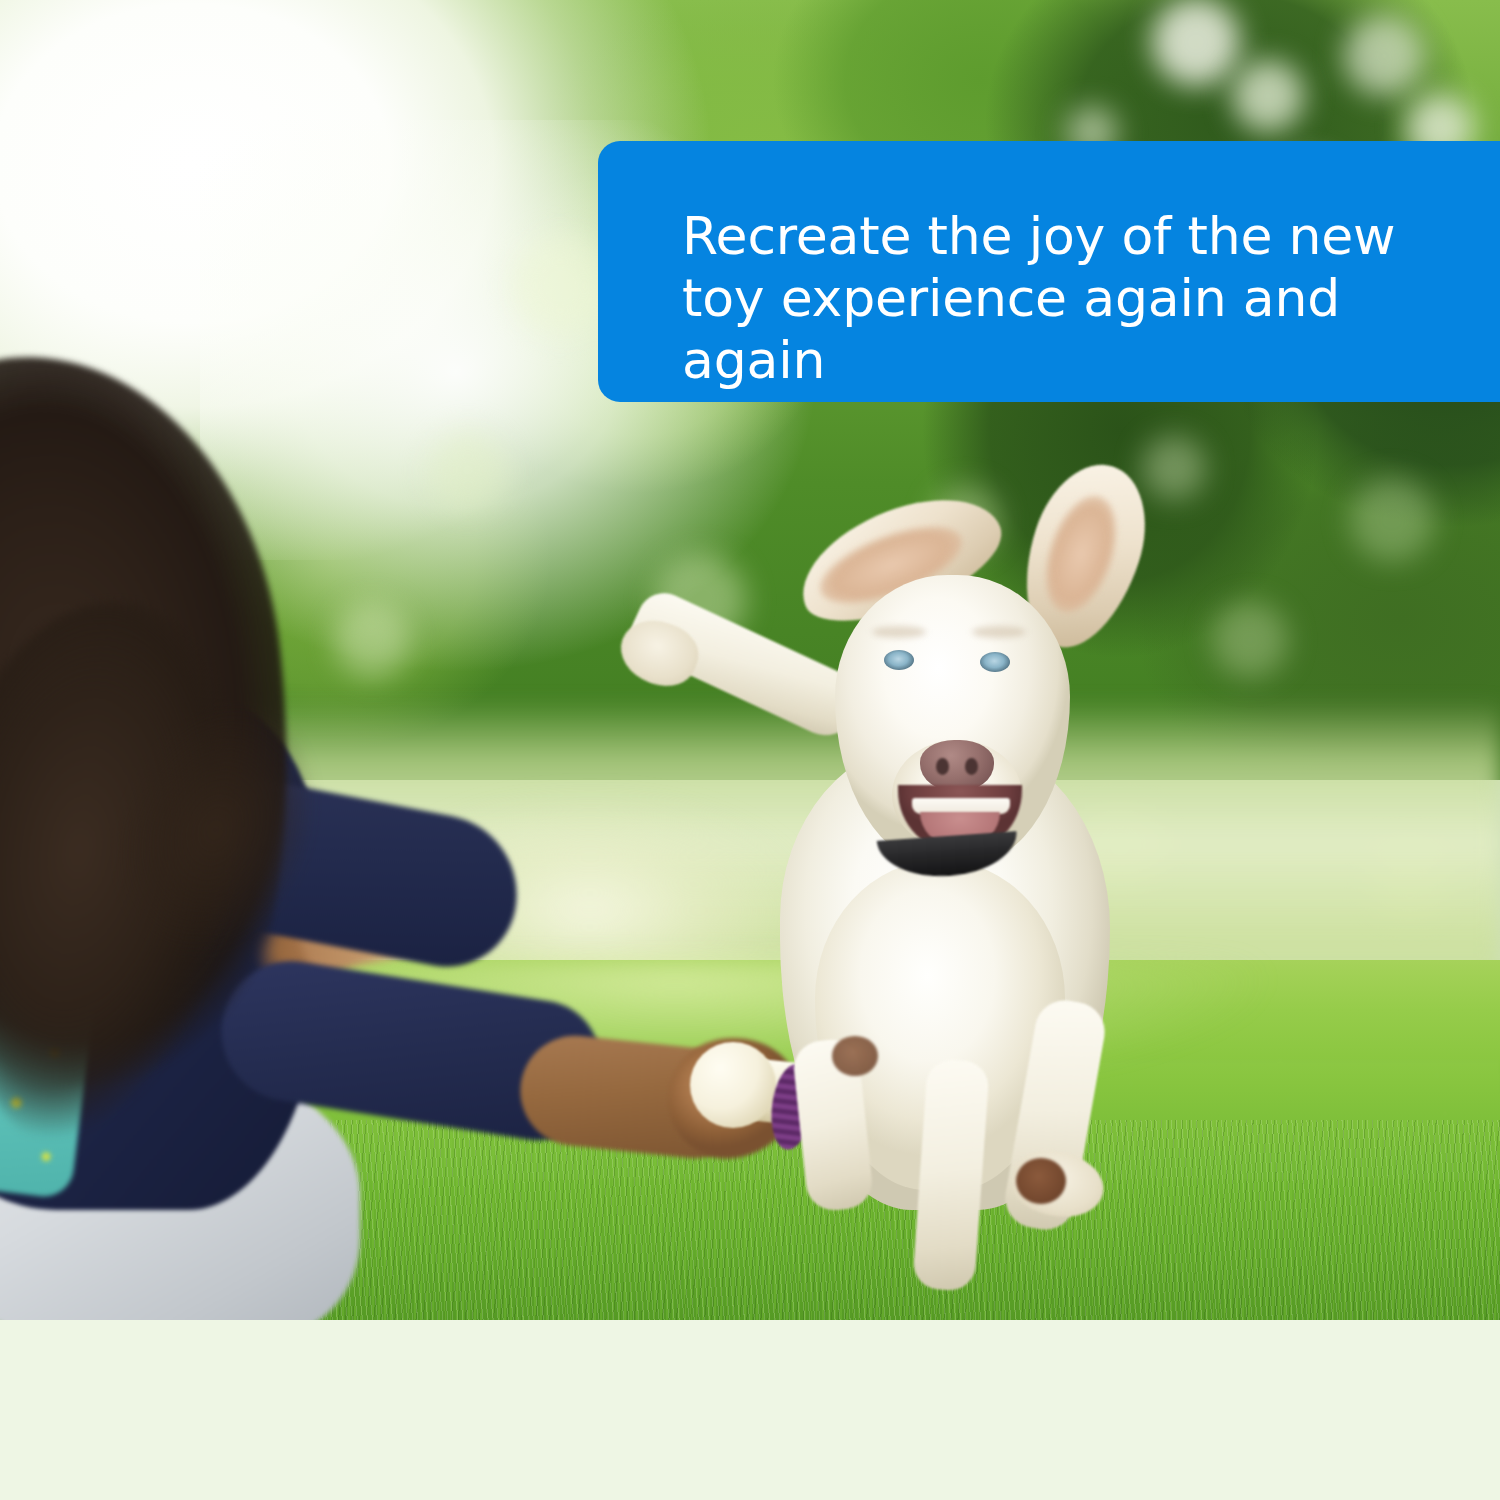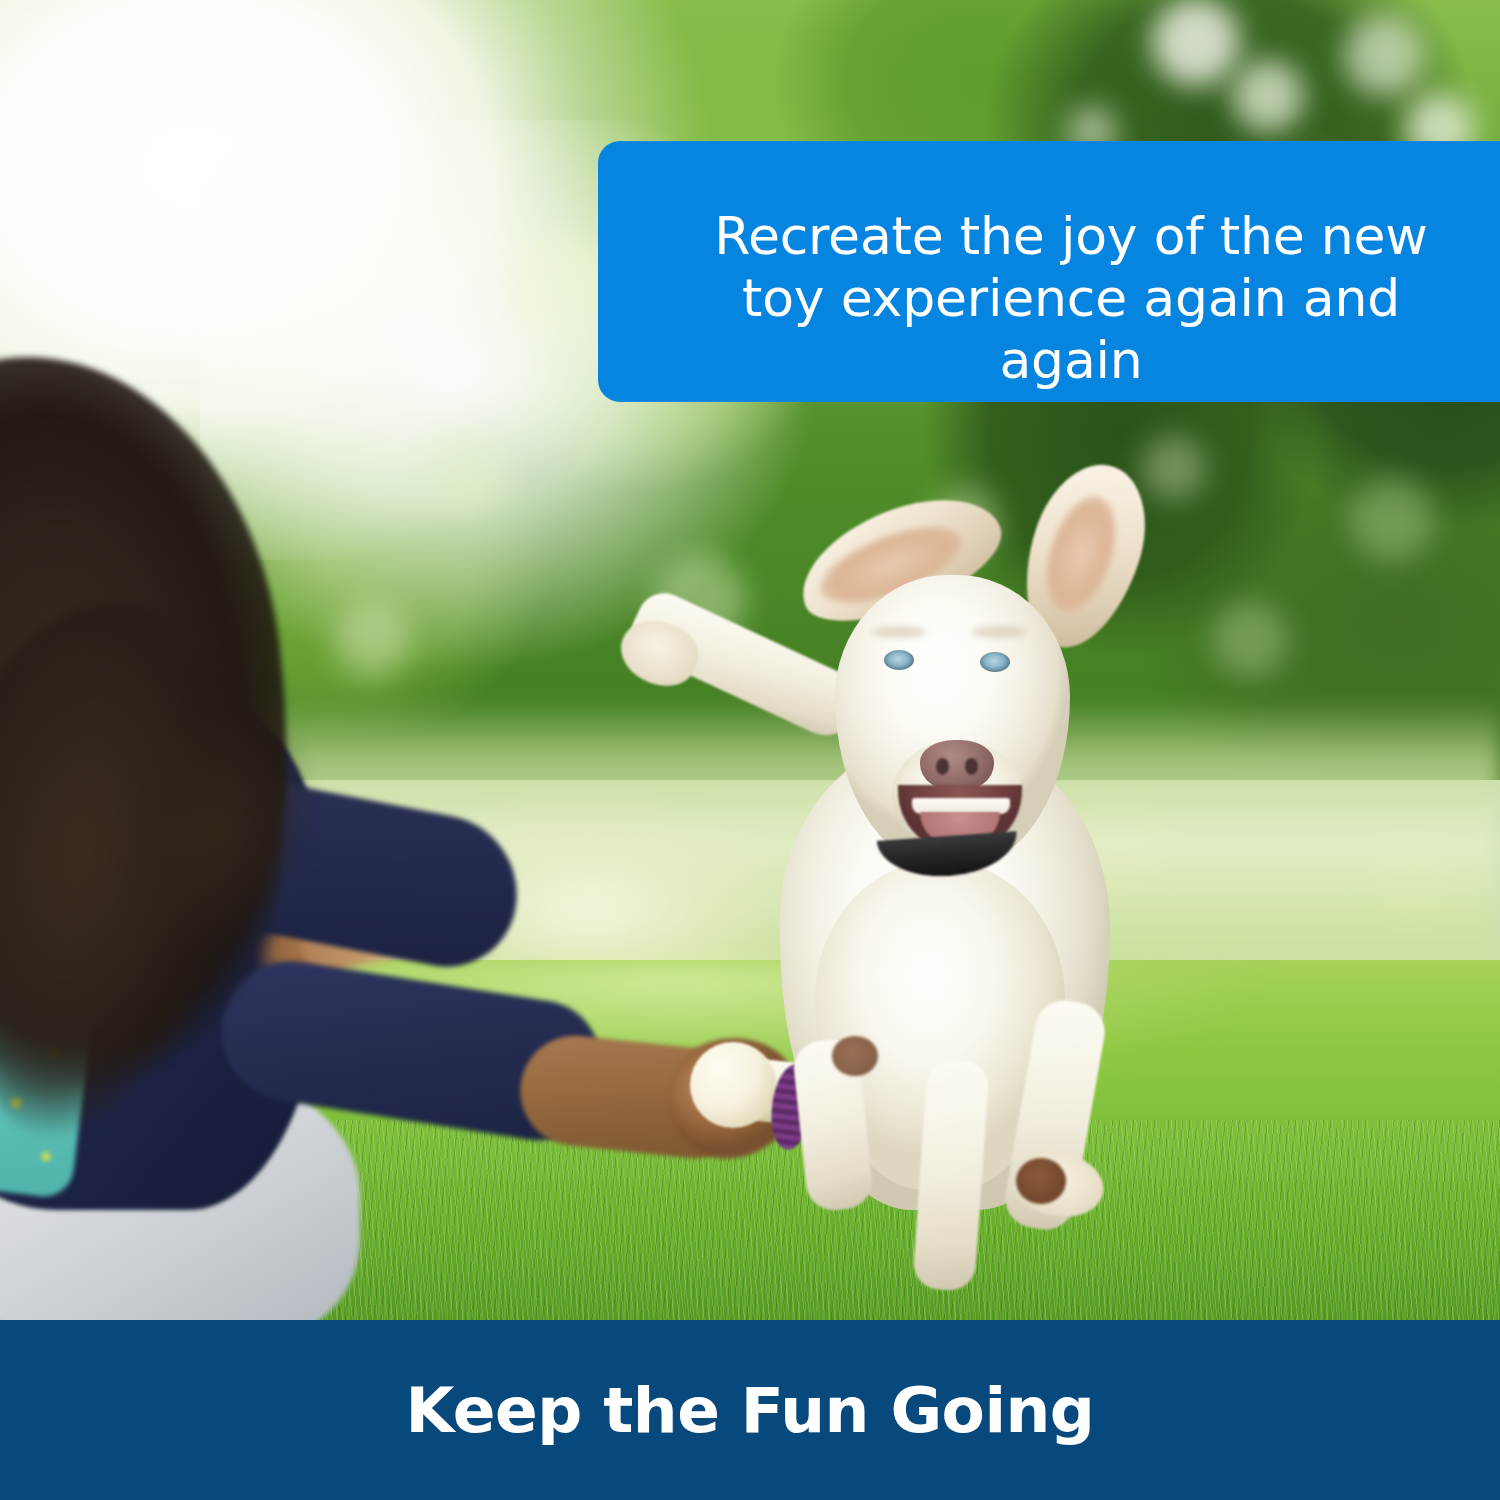--- a/index.html
+++ b/index.html
@@ -422,21 +422,20 @@
   }
 
   
   .callout {
     position: absolute;
     left: 598px; top: 141px;
     width: 902px; height: 261px;
     border-radius: 22px 0 0 22px;
     box-sizing: border-box;
     padding: 64px 40px 12px 84px;
-    text-align: center;
   }
   .callout-text {
     margin: 0;
     color: #ffffff;
     font-size: 52px;
     font-weight: 400;
     line-height: 62px;
     letter-spacing: -0.2px;
     white-space: pre-line;
     font-family: "DejaVu Sans", "Liberation Sans", sans-serif;
@@ -572,17 +571,14 @@
       <div class="pawpad" style="left:212px; top:596px; width:46px; height:40px; opacity:0.85;"></div>
     </div>
 
   </div>
 
   <div class="callout" style="background: rgb(5, 132, 224);">
     <p class="callout-text" style="color: rgb(255, 255, 255);">Recreate the joy of the new
 toy experience again and again</p>
   </div>
 
-  <div class="banner" style="background: rgb(7, 73, 124);">
-    <h1 class="banner-title" style="color: rgb(255, 255, 255);">Keep the Fun Going</h1>
-  </div>
 
 </div>
 
 </body></html>

